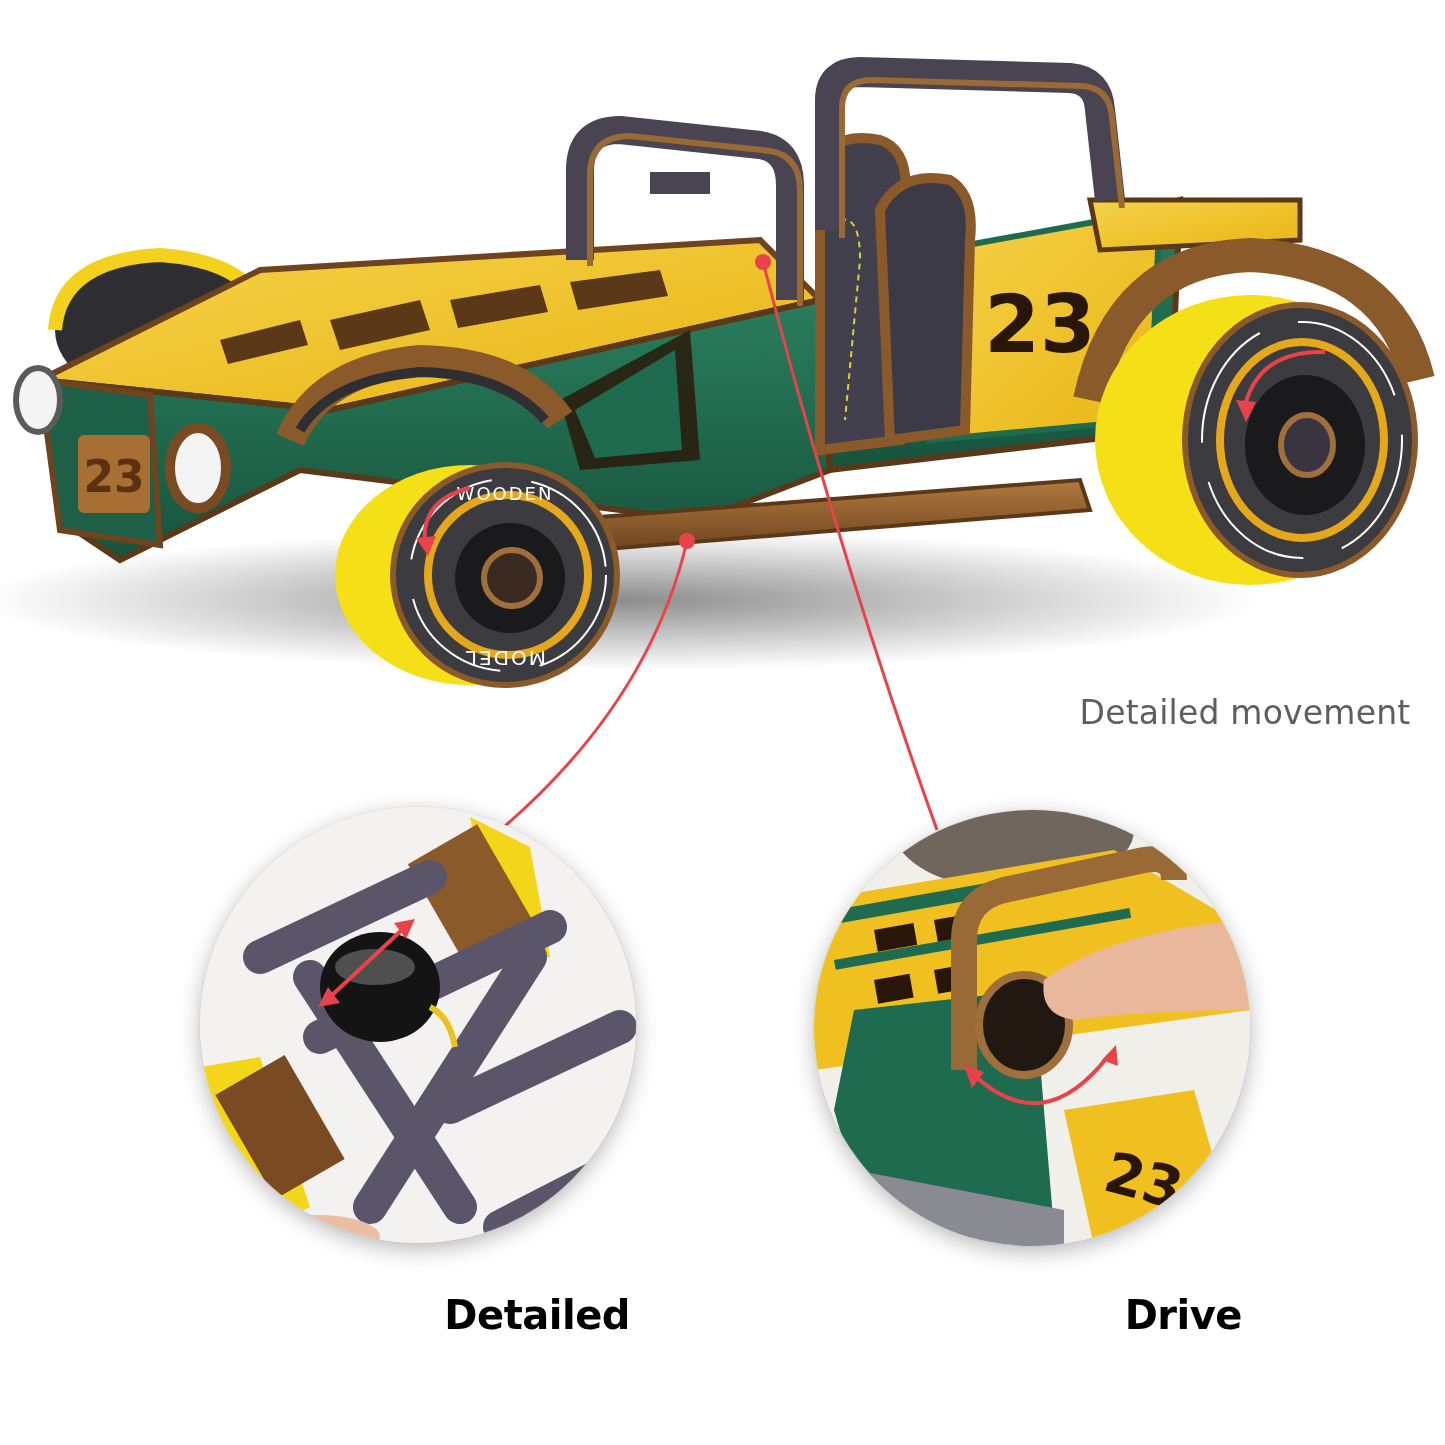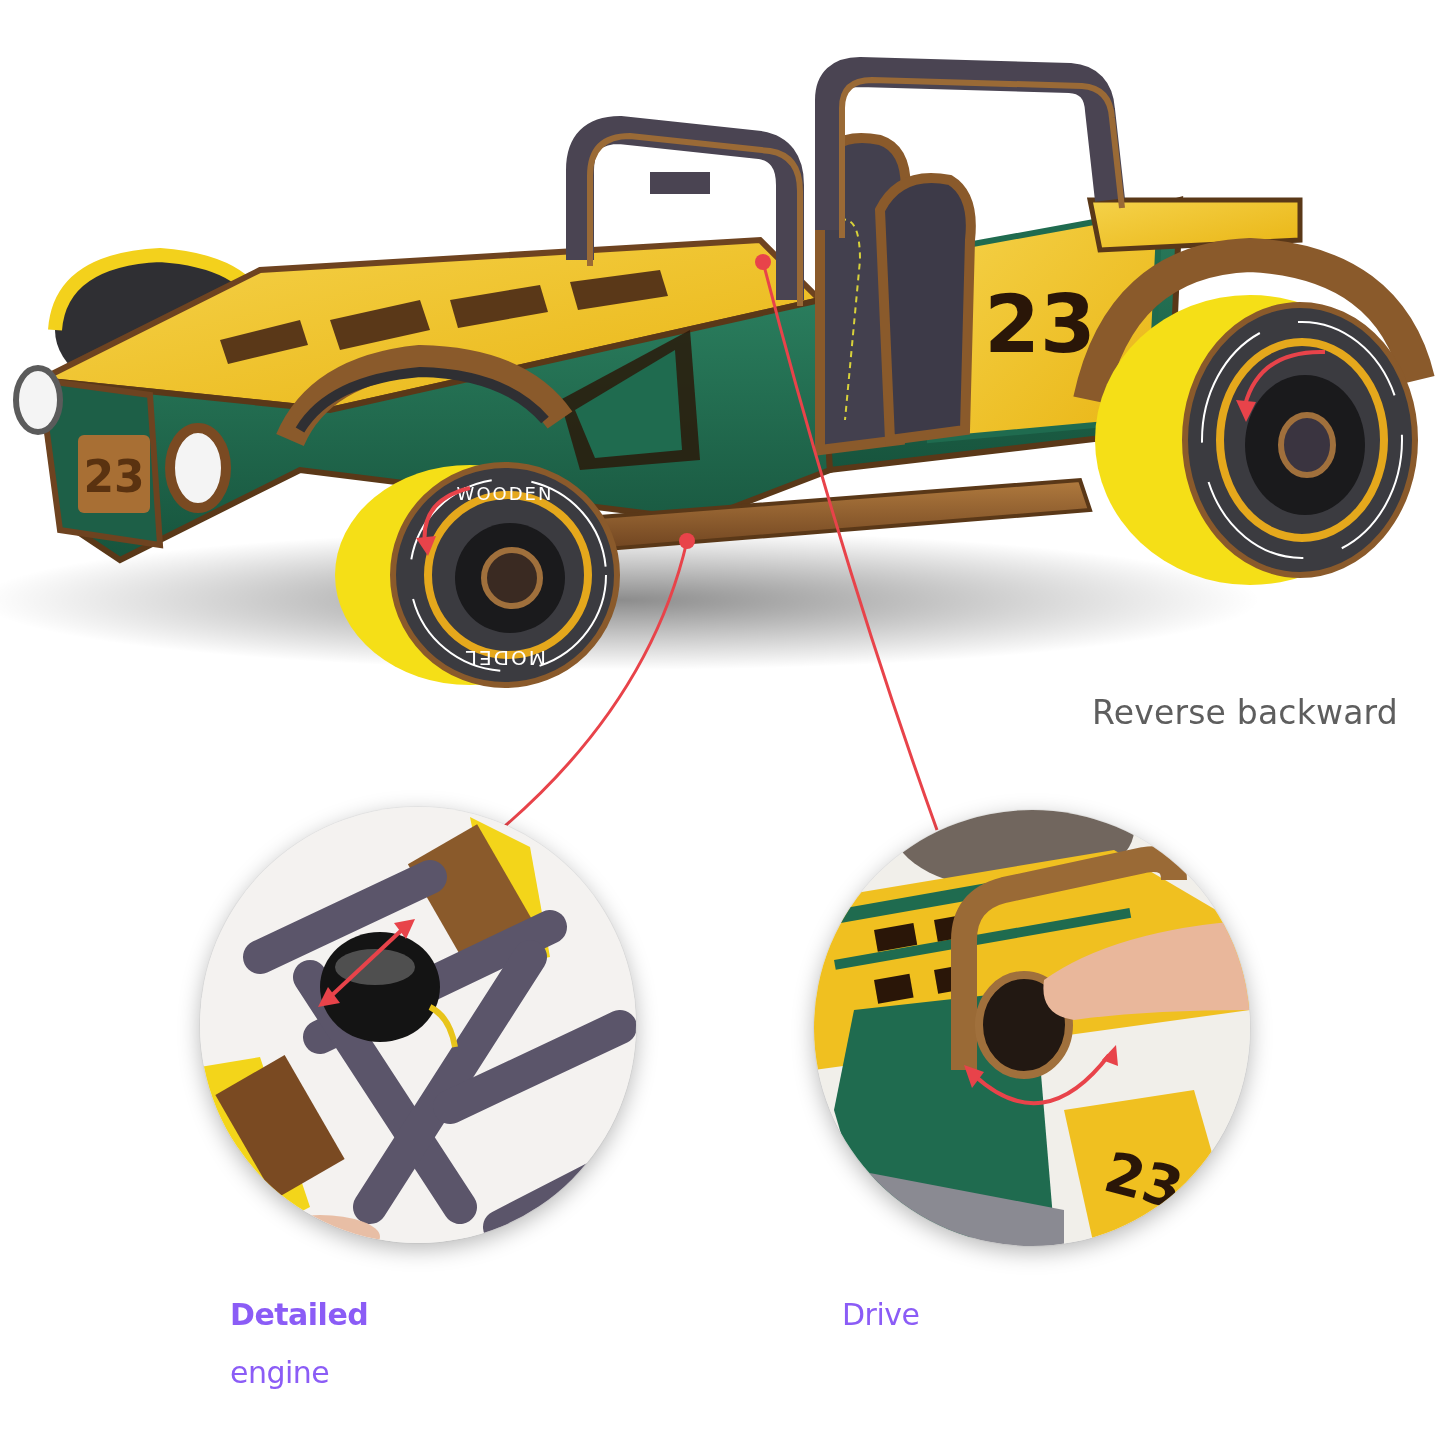--- a/index.html
+++ b/index.html
@@ -45,28 +45,28 @@
     .detail-circle svg {
       width: 100%;
       height: 100%;
       display: block;
     }
     #circle-engine { left: 200px; top: 807px; }
     #circle-drive  { left: 814px; top: 810px; }
 
     .caption {
       position: absolute;
-      text-align: left;
-      color: #8b5cf6;
-      font-size: 30px;
+      text-align: right;
+      color: #000000;
+      font-size: 40px;
       line-height: 58px;
       letter-spacing: -0.5px;
     }
     .caption .bold { font-weight: bold; }
-    .caption .regular { font-weight: normal; }
+    .caption .regular { font-weight: bold; }
     #caption-engine { left: 230px; width: 400px; top: 1286px; }
     #caption-drive  { left: 842px; width: 400px; top: 1286px; }
 
     .note {
       position: absolute;
       left: 1045px;
       width: 400px;
       top: 686px;
       text-align: center;
       color: #5e5e5e;
@@ -185,21 +185,21 @@
   <svg class="annotations" viewBox="0 0 1445 1445" xmlns="http://www.w3.org/2000/svg">
 
     <path d="M763 262 Q840 560 937 830" fill="none" stroke="#e8434a" stroke-width="3"></path>
     <circle cx="763" cy="262" r="8" fill="#e8434a"></circle>
 
     <path d="M687 541 Q650 700 505 826" fill="none" stroke="#e8434a" stroke-width="3"></path>
     <circle cx="687" cy="541" r="8" fill="#e8434a"></circle>
   </svg>
 
   <div class="note">
-    <div>Reverse backward</div>
+    <div>Detailed movement</div>
   </div>
 
   <div class="detail-circle" id="circle-engine">
     <svg viewBox="0 0 436 436" xmlns="http://www.w3.org/2000/svg">
       <rect width="436" height="436" fill="#f4f2f0"></rect>
 
       <path d="M270 10 L330 40 L350 150 L300 160 Z" fill="#f3d51a"></path>
       <path d="M0 260 L60 250 L110 400 L40 436 L0 436 Z" fill="#f3d51a"></path>
 
       <rect x="230" y="30" width="80" height="110" fill="#8a5a2b" transform="rotate(-30 270 85)"></rect>
@@ -263,20 +263,19 @@
       <g>
         <path d="M160 265 Q230 330 295 245" fill="none" stroke="#e8434a" stroke-width="4"></path>
         <path d="M150 255 L170 262 L158 278 Z" fill="#e8434a"></path>
         <path d="M302 235 L288 250 L304 256 Z" fill="#e8434a"></path>
       </g>
     </svg>
   </div>
 
   <div class="caption" id="caption-engine">
     <div class="bold">Detailed</div>
-    <div class="regular">engine</div>
   </div>
 
   <div class="caption" id="caption-drive">
     <div class="regular">Drive</div>
   </div>
 
 </div>
 
 </body></html>

